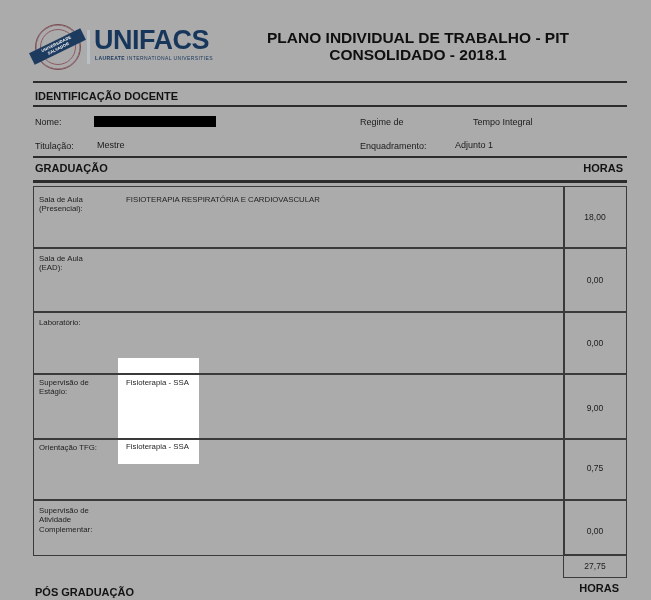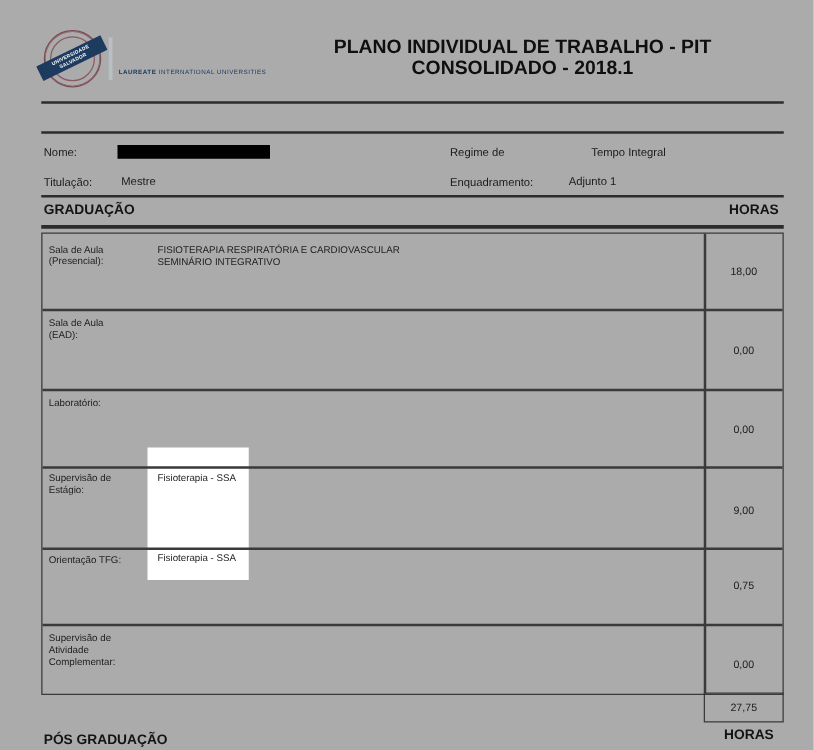--- a/index.html
+++ b/index.html
@@ -56,29 +56,31 @@
 <div class="doc">
 
   <div class="abs seal">
     <div class="seal-inner"></div>
     <div class="seal-banner">
       <span>UNIVERSIDADE</span>
       <span>SALVADOR</span>
     </div>
   </div>
   <div class="abs logo-divider"></div>
+  <div class="abs brand">UNIFACS</div>
   <div class="abs tagline">
     <b>LAUREATE</b><span>INTERNATIONAL UNIVERSITIES</span>
   </div>
   <div class="abs title">
     <div>PLANO INDIVIDUAL DE TRABALHO - PIT</div>
     <div>CONSOLIDADO - 2018.1</div>
   </div>
 
   <div class="abs rule rule1"></div>
+  <div class="abs sec-title" style="left:35px;top:90px;">IDENTIFICAÇÃO DOCENTE</div>
   <div class="abs rule rule2"></div>
 
   <div class="abs f9" style="left:35px;top:117px;">Nome:</div>
   <div class="abs redaction"></div>
   <div class="abs f9" style="left:360px;top:117px;">Regime de</div>
   <div class="abs f9" style="left:457px;top:117px;margin-left:16px;">Tempo Integral</div>
   <div class="abs f9" style="left:35px;top:141px;">Titulação:</div>
   <div class="abs f9" style="left:97px;top:140px;text-align:right;">Mestre</div>
   <div class="abs f9" style="left:360px;top:141px;">Enquadramento:</div>
   <div class="abs f9" style="left:455px;top:140px;">Adjunto 1</div>
@@ -96,21 +98,20 @@
     <div class="rline" style="top:251px;"></div>
     <div class="rline" style="top:312px;"></div>
     <div class="vsep"></div>
 
     <div class="tlabel" style="top:8px;">
       <div>Sala de Aula</div>
       <div>(Presencial):</div>
     </div>
     <div class="tcontent" style="top:8px;">
       <div>FISIOTERAPIA RESPIRATÓRIA E CARDIOVASCULAR</div>
-      <div>SEMINÁRIO INTEGRATIVO</div>
     </div>
     <div class="thours" style="top:25px;">18,00</div>
 
     <div class="tlabel" style="top:67px;">
       <div>Sala de Aula</div>
       <div>(EAD):</div>
     </div>
     <div class="thours" style="top:88px;">0,00</div>
 
     <div class="tlabel" style="top:131px;">

